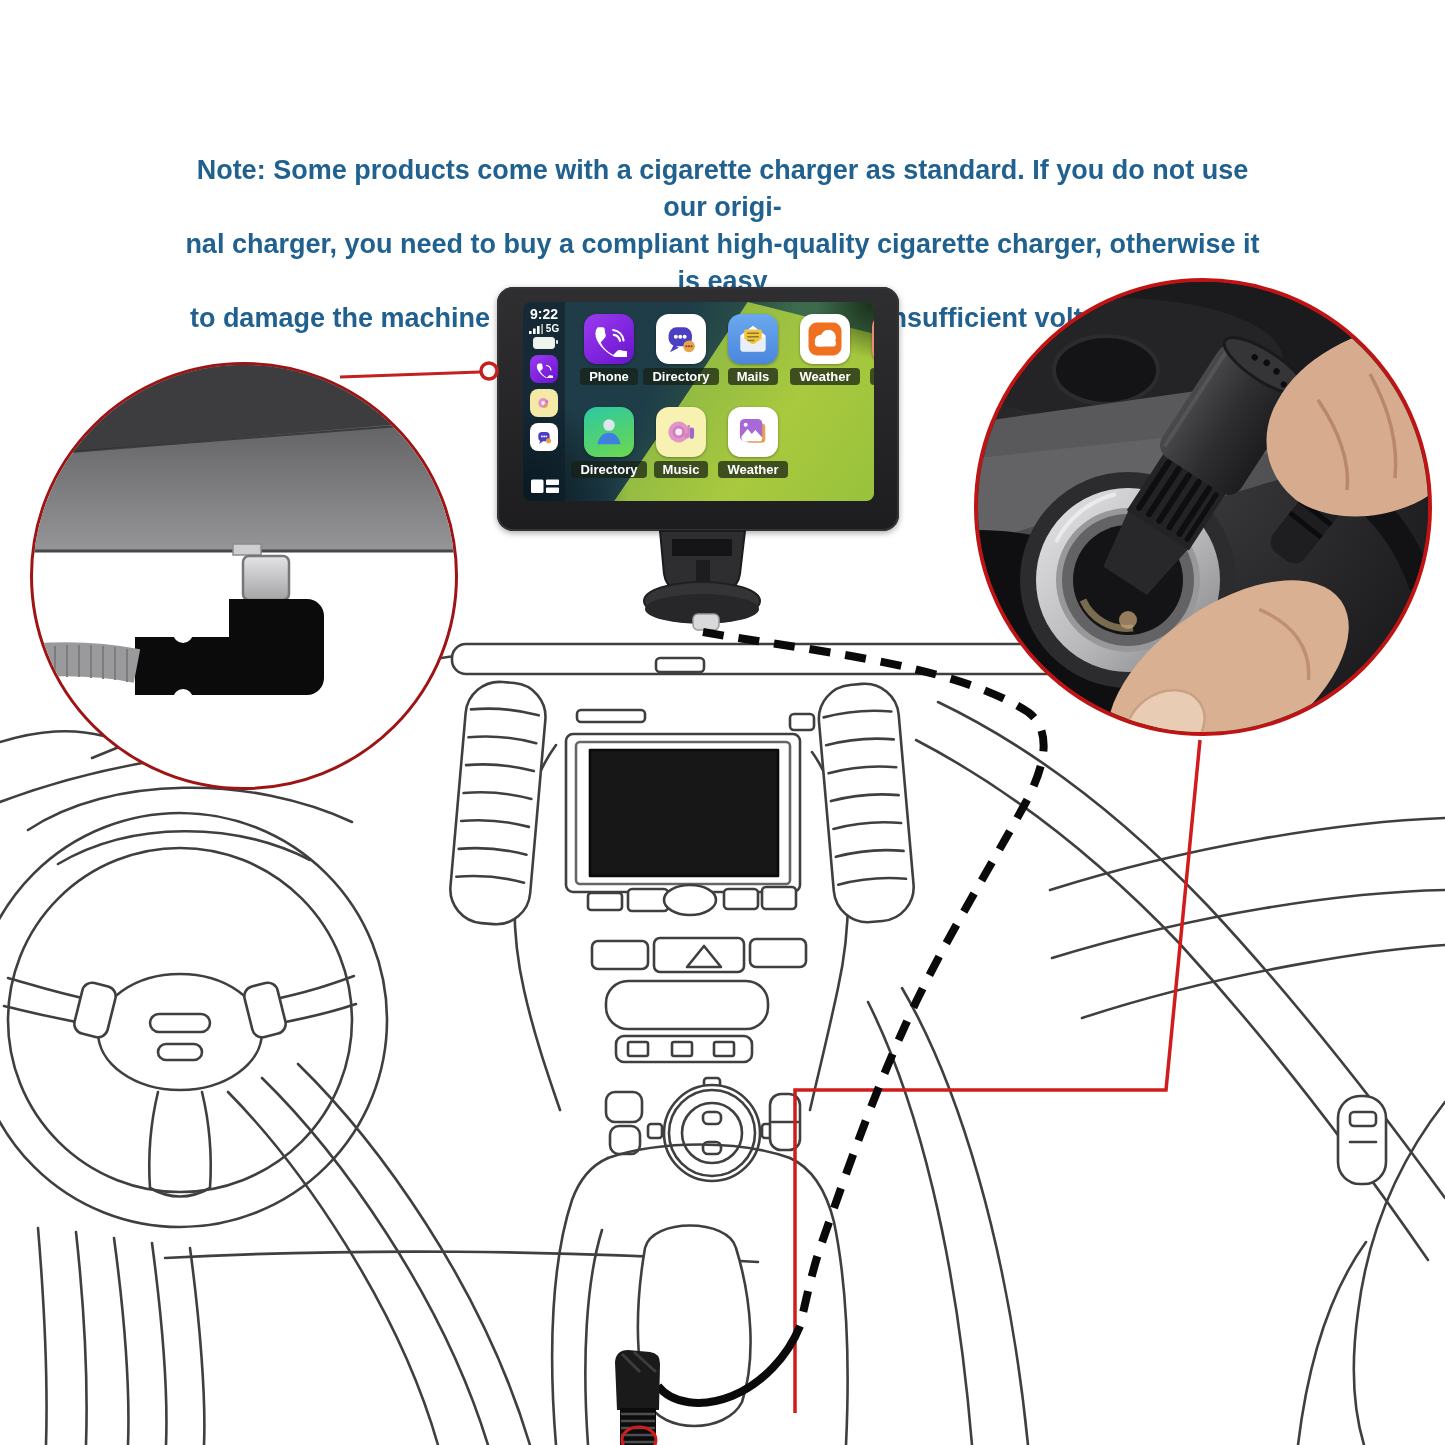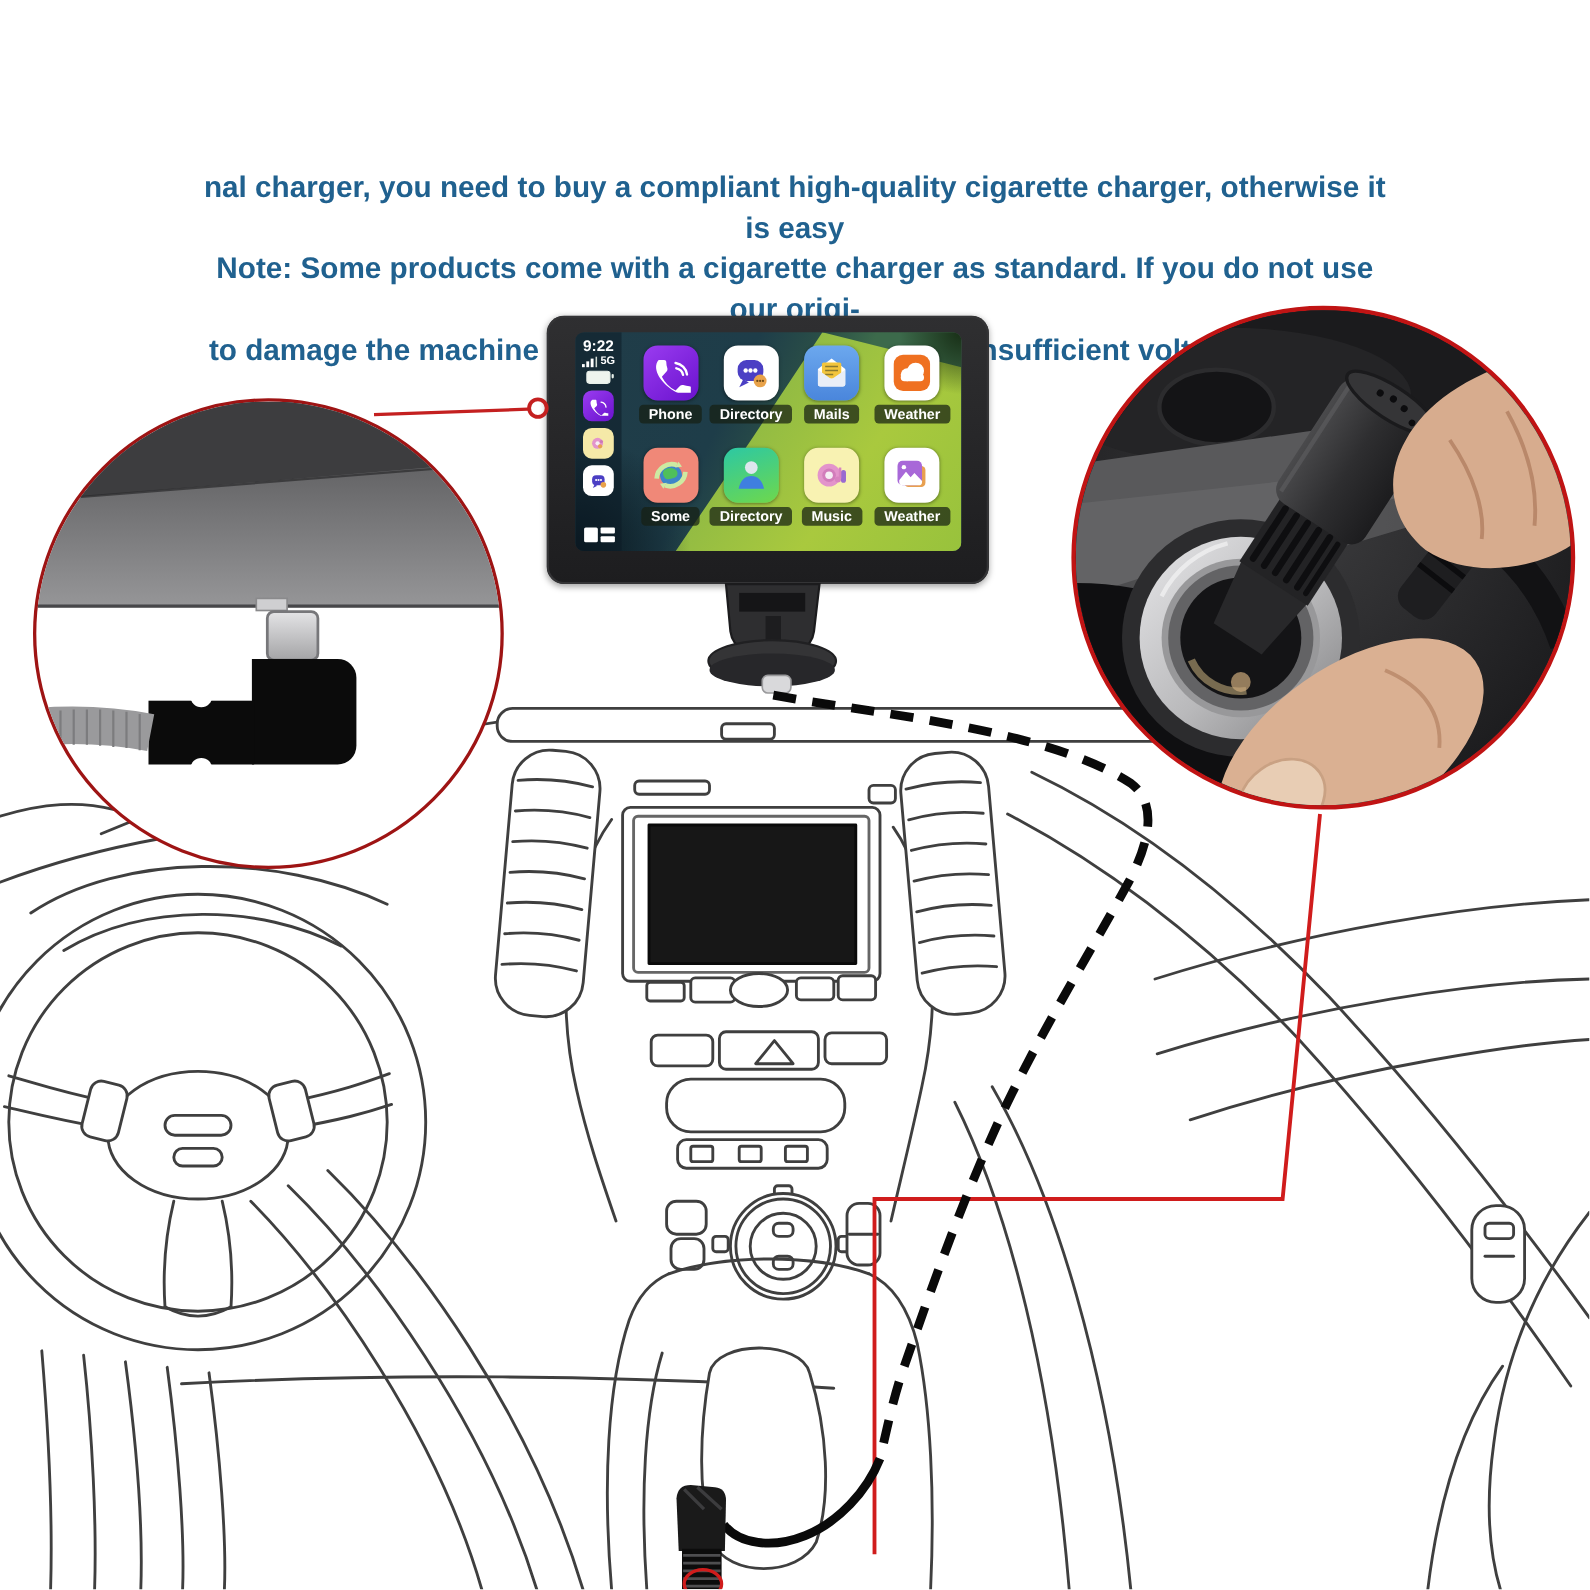--- a/index.html
+++ b/index.html
@@ -29,21 +29,21 @@
   .sidebar{position:absolute;left:0;top:0;bottom:0;width:42px;background:rgba(12,28,38,.55);
            display:flex;flex-direction:column;align-items:center;padding-top:4px;box-sizing:border-box;}
   .time{color:#fff;font-size:14px;font-weight:bold;line-height:16px;}
   .sigrow{display:flex;align-items:flex-end;gap:2px;margin-top:1px;}
   .fiveg{color:#fff;font-size:10px;font-weight:bold;}
   .batt{width:20px;height:10px;border:1.5px solid #e8f0ea;border-radius:3px;margin-top:3px;position:relative;background:#eef4ee;}
   .batt:after{content:"";position:absolute;right:-4px;top:2px;width:2.5px;height:4px;background:#e8f0ea;border-radius:1px;}
   .mini{width:28px;height:28px;border-radius:8px;margin-top:6px;display:flex;align-items:center;justify-content:center;}
   .dock{position:absolute;left:7px;bottom:6px;}
   .main{position:absolute;left:42px;top:0;right:0;bottom:0;display:grid;
-        grid-template-columns:repeat(4,1fr);padding:12px 8px 8px;row-gap:7px;justify-items:center;box-sizing:border-box;}
+        grid-template-columns:repeat(5,1fr);padding:12px 8px 8px;row-gap:7px;justify-items:center;box-sizing:border-box;}
   .app{display:flex;flex-direction:column;align-items:center;width:72px;}
   .appicon{width:50px;height:50px;border-radius:13px;display:flex;align-items:center;justify-content:center;
            box-shadow:0 1px 3px rgba(0,0,0,.35);}
   .applabel{margin-top:4px;background:rgba(22,32,20,.72);color:#fff;font-size:13px;font-weight:bold;
             padding:1px 9px;border-radius:4px;white-space:nowrap;}
   .bg-phone{background:linear-gradient(140deg,#9a3cf0,#6a12ce);}
   .bg-msg{background:#ffffff;}
   .bg-mail{background:linear-gradient(180deg,#6ca8ee,#4a86dc);}
   .bg-weather{background:#ffffff;}
   .bg-news{background:#f08878;}
@@ -183,22 +183,22 @@
       <path d="M1298,1445 C1308,1362 1330,1292 1366,1242"></path>
       <rect x="1338" y="1096" width="48" height="88" rx="22" fill="#fff"></rect>
       <rect x="1350" y="1112" width="26" height="14" rx="4"></rect>
       <path d="M1350,1142 L1376,1142"></path>
       <path d="M868,1002 C918,1102 956,1252 972,1445"></path>
       <path d="M902,988 C958,1084 1008,1244 1028,1445"></path>
     </g>
   </svg>
 
   <div class="note">
+    <div>Note: Some products come with a cigarette charger as standard. If you do not use our origi-</div>
     <div>nal charger, you need to buy a compliant high-quality cigarette charger, otherwise it is easy</div>
-    <div>Note: Some products come with a cigarette charger as standard. If you do not use our origi-</div>
     <div>to damage the machine or cause other injuries due to insufficient voltage and heat.</div>
   </div>
 
   <div class="device">
     <div class="screen">
       <div class="wedge"></div>
       <div class="cornershade"></div>
 
       <div class="sidebar">
         <div class="time">9:22</div>

